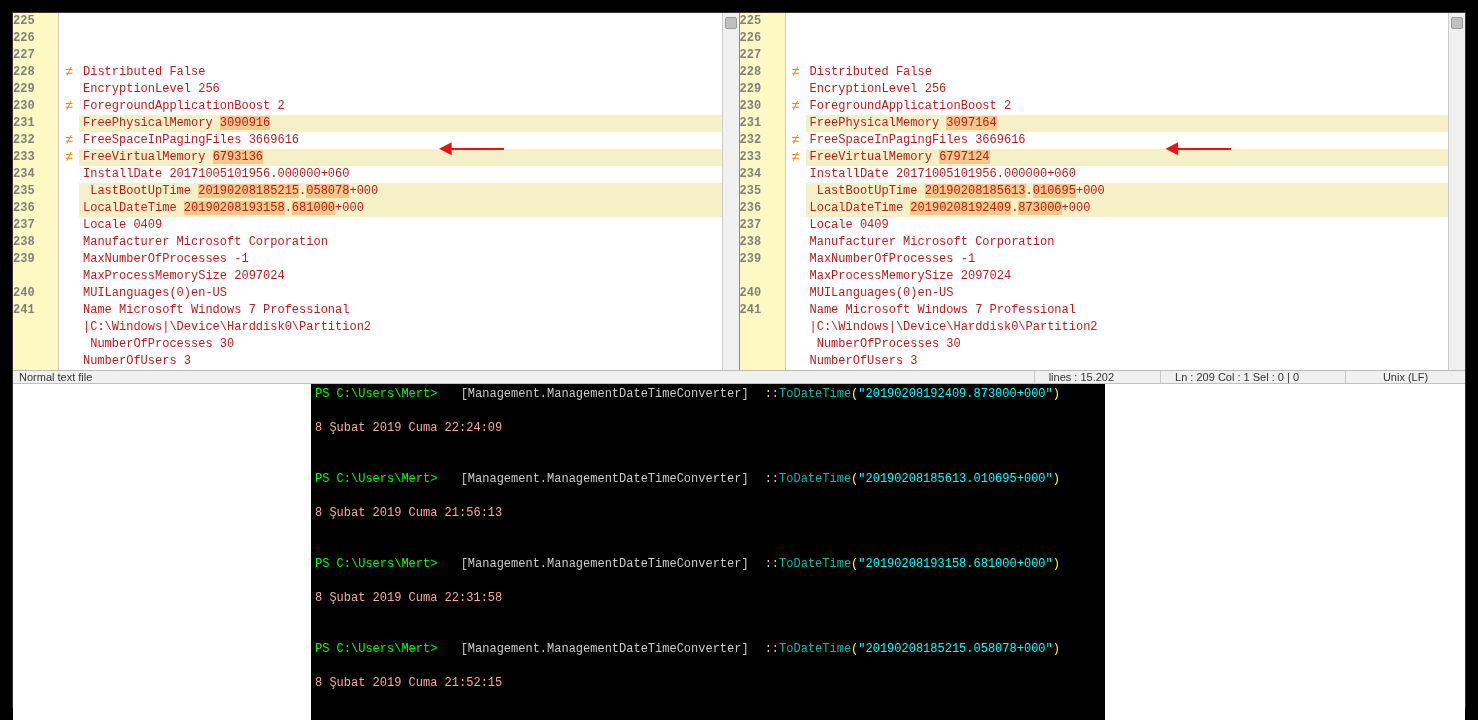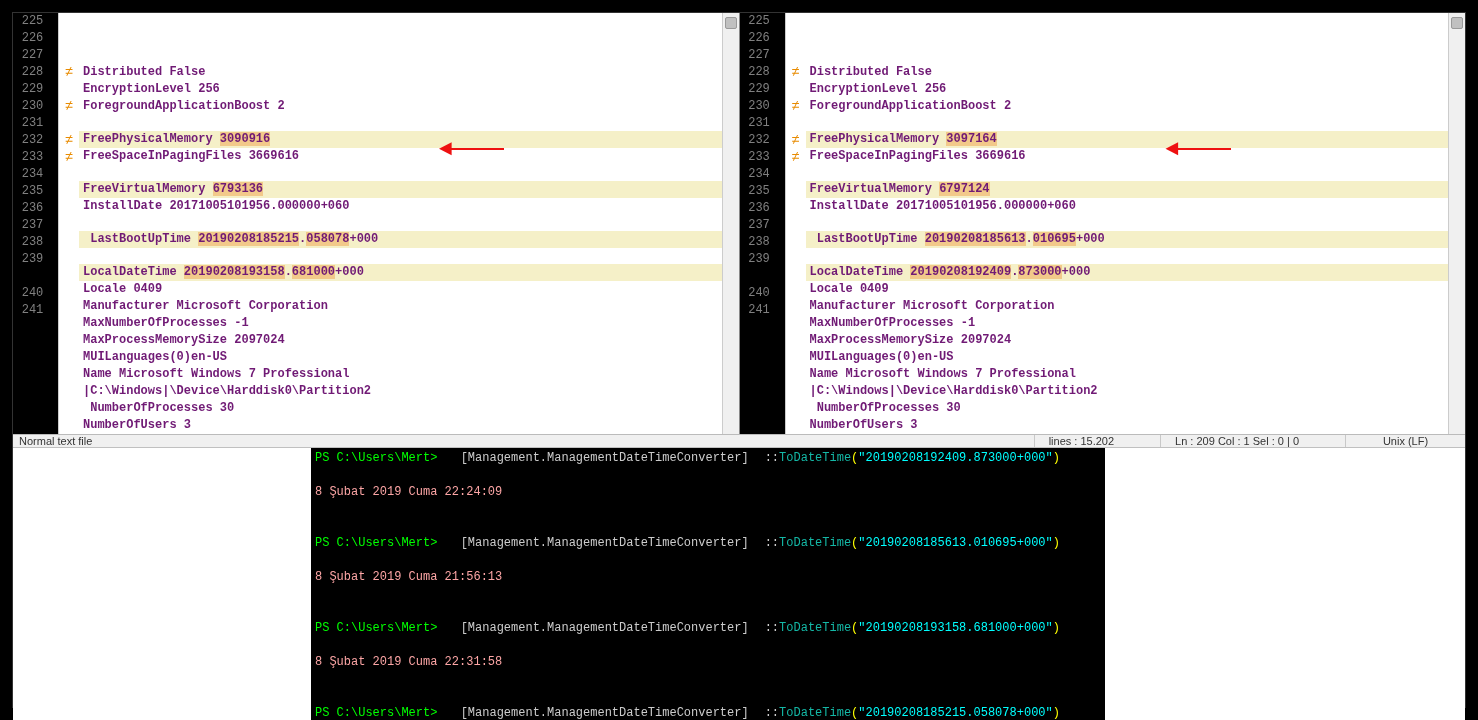--- a/index.html
+++ b/index.html
@@ -2,26 +2,26 @@
 <html><head>
 <meta charset="utf-8">
 <style>
 * { box-sizing: border-box; margin: 0; padding: 0; }
 body { font-family: Consolas, 'Courier New', monospace; font-size: 12px; background: #000; }
 .outer { background: #000; padding: 12px; width: 1478px; height: 720px; }
 .frame { background: #fff; border: 1px solid #333; height: 100%; display: flex; flex-direction: column; }
 .diff-area { display: flex; flex: 0 0 310px; border-bottom: 1px solid #bbb; }
 .pane { flex: 1; display: flex; border-right: 1px solid #888; overflow: hidden; position: relative; }
 .pane:last-child { border-right: none; }
-.gutter { background: #000000; color: #808080; width: 46px; text-align: center; padding-right: 6px; border-right: 1px solid #ccc; line-height: 17px; white-space: pre; user-select: none; }
+.gutter { background: #fef9c3; color: #808080; width: 46px; text-align: left; padding-right: 6px; border-right: 1px solid #ccc; line-height: 17px; white-space: pre; user-select: none; font-weight: bold; }
 .marker-col { width: 20px; position: relative; }
 .marker { position: absolute; left: 2px; width: 16px; height: 16px; color: #e88b00; font-size: 14px; line-height: 16px; text-align: center; }
-.code-col { flex: 1; line-height: 17px; white-space: pre; color: #701a75; position: relative; overflow: hidden; font-weight: bold; }
+.code-col { flex: 1; line-height: 17px; white-space: pre; color: #b91c1c; position: relative; overflow: hidden; }
 .ln { height: 17px; padding-left: 4px; }
-.diff-line { background: #f5f0c8; margin-top: 16px; }
+.diff-line { background: #f5f0c8; }
 .hl-orange { background: #f2c98a; }
 .arrow { position: absolute; color: #e11; font-size: 22px; font-weight: bold; pointer-events: none; }
 .arrow::before { content: '◄'; }
 .arrow-line { display: inline-block; background: #e11; height: 2px; width: 55px; vertical-align: middle; margin-left: -3px; }
 .vscroll { width: 17px; background: #f0f0f0; border-left: 1px solid #ccc; position: relative; }
 .vscroll-thumb { position: absolute; left: 2px; width: 12px; background: #c0c0c0; border: 1px solid #999; border-radius: 2px; }
 .statusbar { height: 19px; background: #f0f0f0; border-bottom: 1px solid #c0c0c0; display: flex; align-items: center; font-family: Tahoma, sans-serif; font-size: 11px; color: #333; gap: 32px; }
 .sb-left { padding-left: 6px; flex: 1; }
 .sb-seg { padding: 0 14px; border-left: 1px solid #c8c8c8; }
 .bottom-area { flex: 1; display: flex; background: #fff; }

